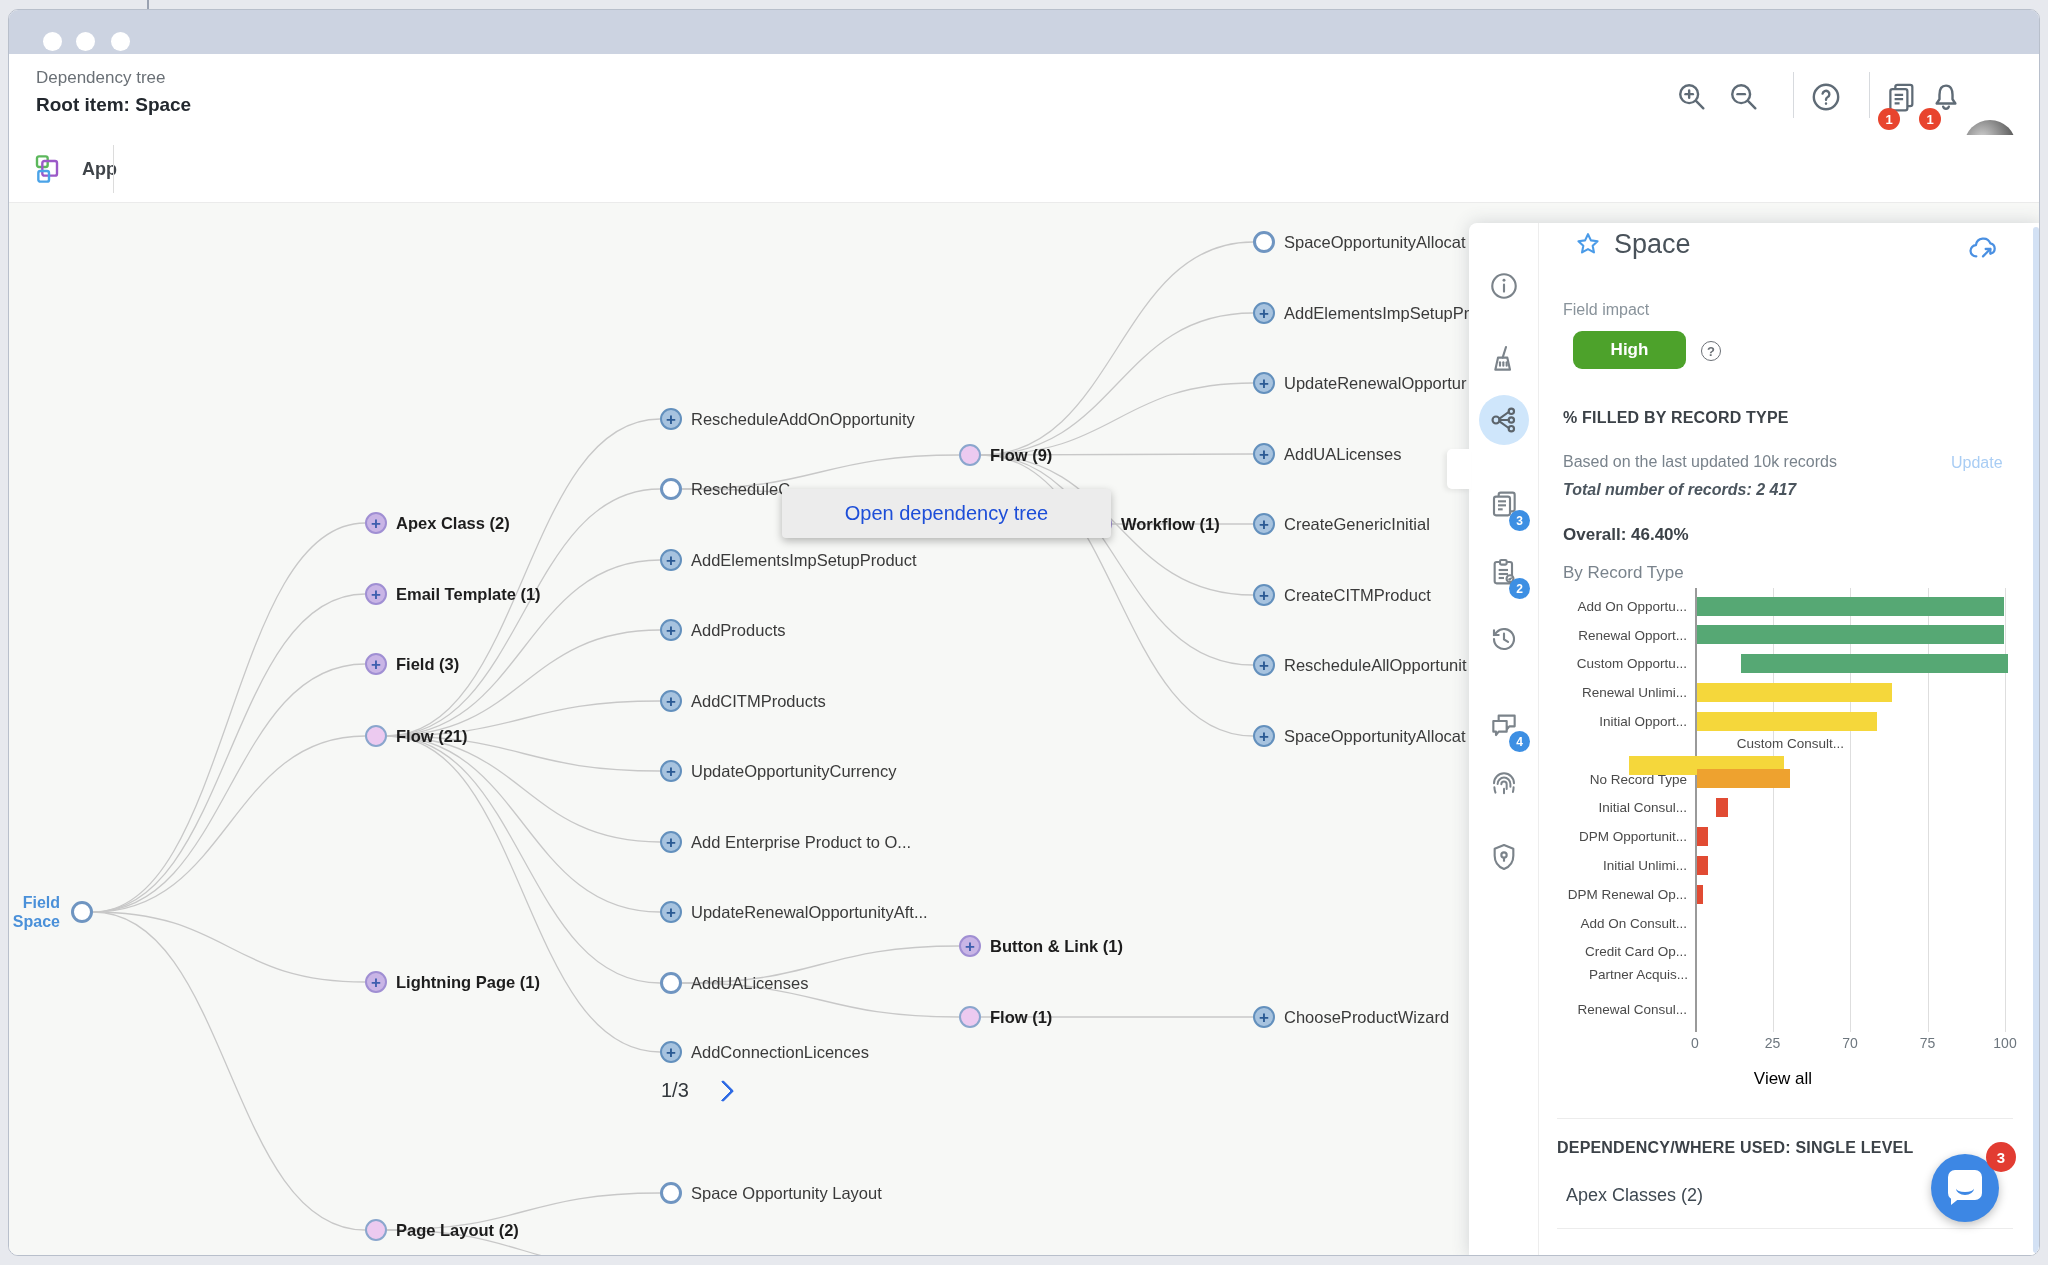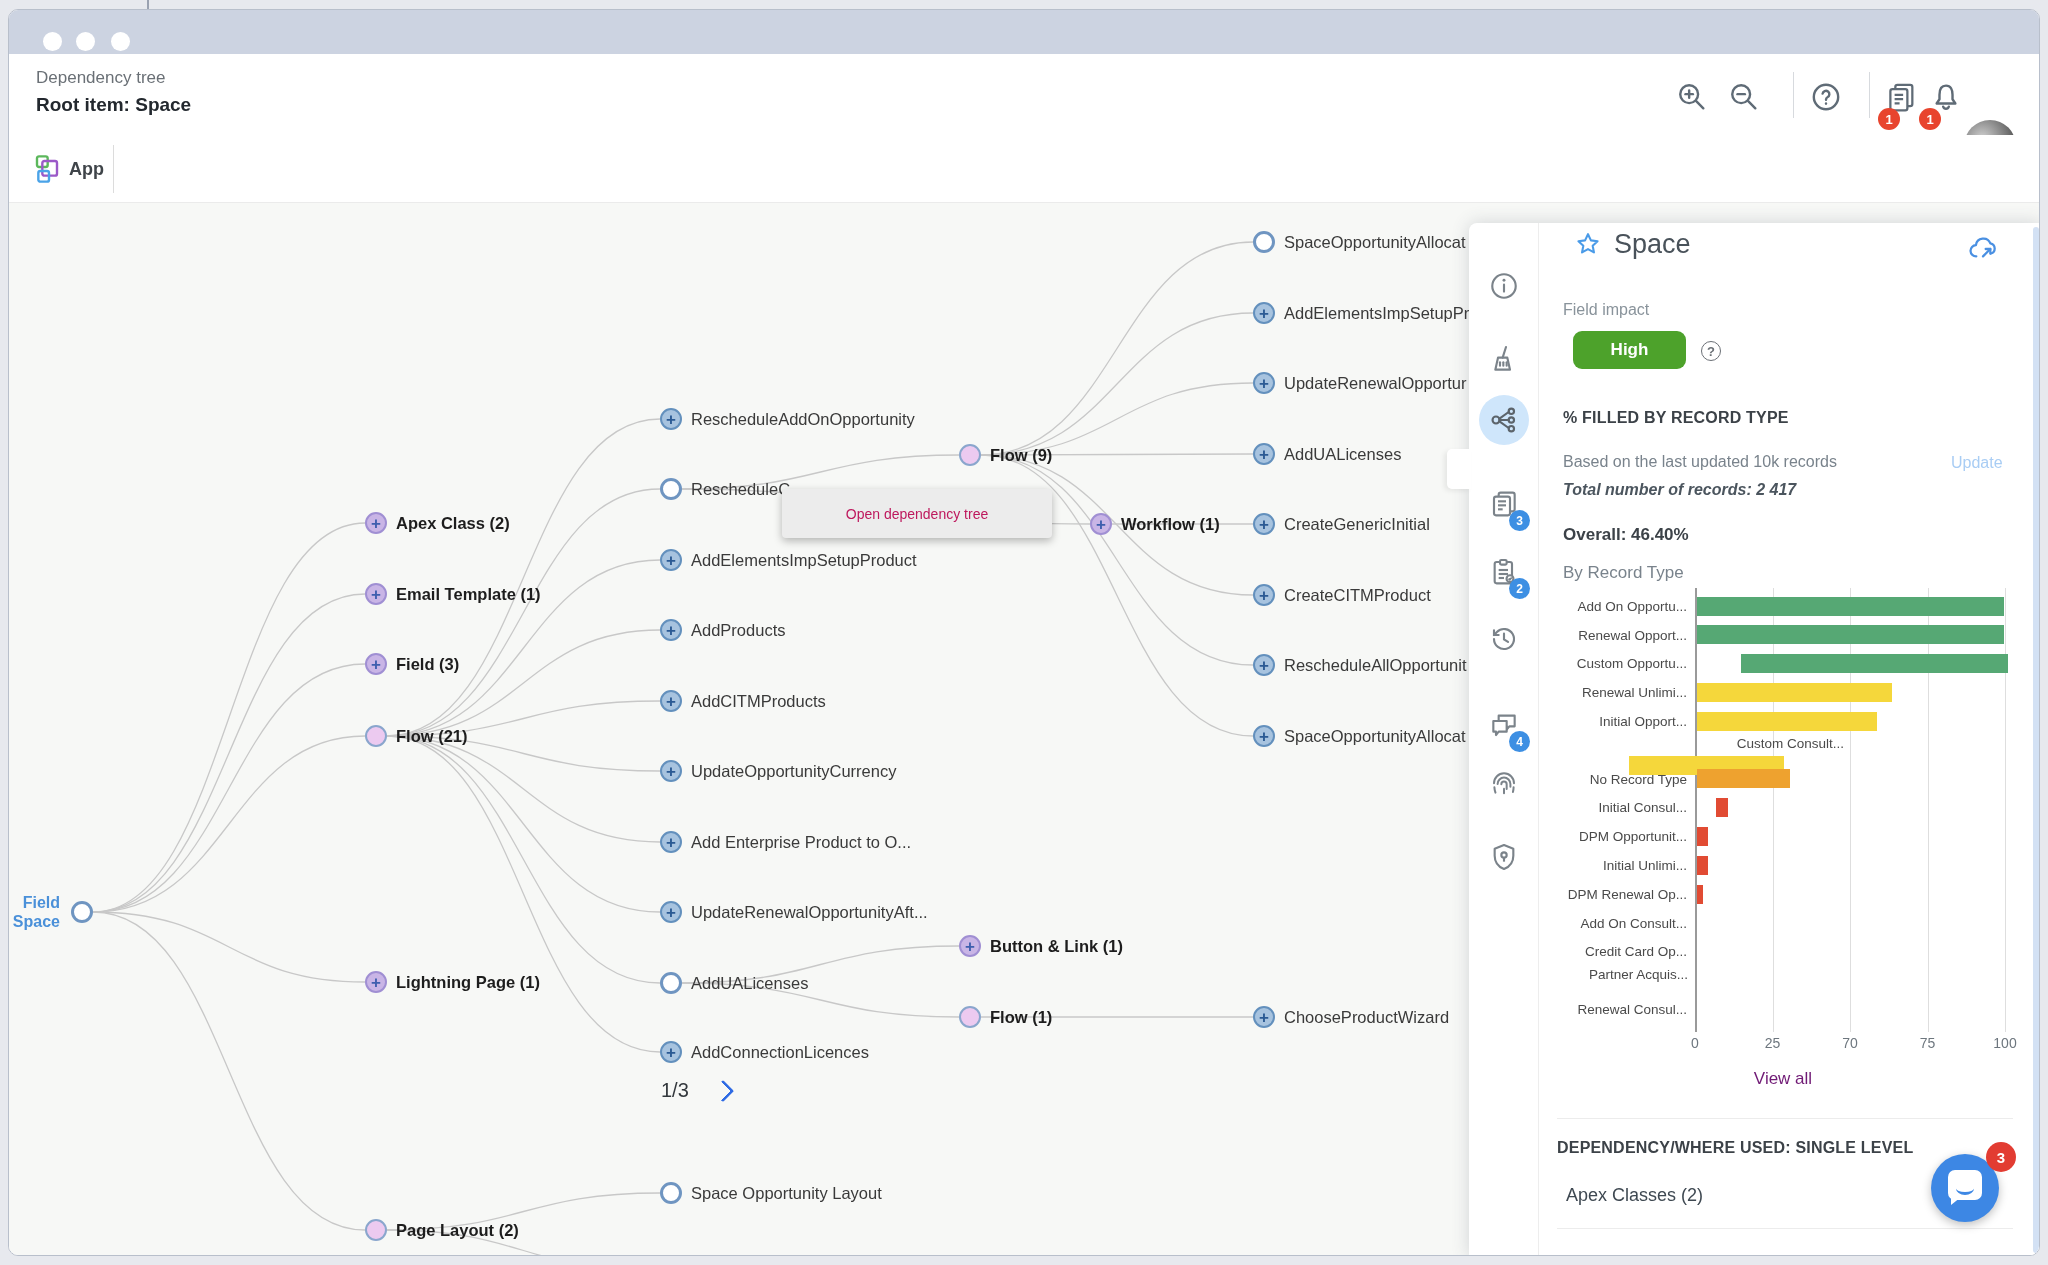--- a/index.html
+++ b/index.html
@@ -23,40 +23,40 @@
   .hdr-subtitle{position:absolute;left:27px;top:14px;font-size:17px;color:#6a7076;}
   .hdr-title{position:absolute;left:27px;top:40px;font-size:19px;font-weight:700;color:#23282e;}
   .hicon{position:absolute;top:26px;width:34px;height:34px;color:#5f6b76;}
   .hdr-divider{position:absolute;top:18px;width:1px;height:46px;background:#d7dade;}
   .avatar{position:absolute;left:1955px;top:66px;width:52px;height:52px;border-radius:50%;
     background:radial-gradient(circle at 35% 35%, #cfcfcf 0%, #8b8b8b 40%, #3c3c3c 85%);}
   .red-badge{position:absolute;width:22px;height:22px;border-radius:50%;background:#e8442e;color:#fff;
     font-size:13px;font-weight:700;display:flex;align-items:center;justify-content:center;z-index:3;}
   
   .toolbar{position:absolute;left:0;top:125px;right:0;height:67px;background:#fff;}
-  .app-btn{position:absolute;left:24px;top:14px;height:40px;display:flex;align-items:center;gap:4px;cursor:pointer;}
+  .app-btn{position:absolute;left:24px;top:14px;height:40px;display:flex;align-items:center;gap:17px;cursor:pointer;}
   .app-label{font-size:18px;font-weight:600;color:#3f4449;}
   .tb-divider{position:absolute;left:104px;top:10px;width:1px;height:48px;background:#dcdcdc;}
   
   .canvas{position:absolute;left:0;top:192px;width:2032px;height:1055px;background:#f7f8f6;border-top:1px solid #ebebeb;overflow:hidden;}
   #edges-svg{position:absolute;left:0;top:0;z-index:1;}
   #nodes{position:absolute;left:0;top:0;width:100%;height:100%;z-index:2;}
   .tree-node{position:absolute;display:flex;align-items:center;height:22px;white-space:nowrap;cursor:pointer;}
   .n-circle{width:22px;height:22px;border-radius:50%;box-sizing:border-box;flex:none;
     display:flex;align-items:center;justify-content:center;font-size:17px;font-weight:700;line-height:1;}
   .k-pluspurple .n-circle{background:#c9b5e6;border:2px solid #a08fd3;color:#3f5fae;}
   .k-plusblue  .n-circle{background:#a7c3df;border:2px solid #6390bd;color:#2b5a94;}
   .k-open      .n-circle{background:#ffffff;border:3px solid #6f95c1;color:transparent;}
   .k-pink      .n-circle{background:#eccaf0;border:2px solid #8aa6cd;color:transparent;}
   .n-label{margin-left:9px;font-size:16.5px;color:#3a3a3a;}
   .lbl-bold .n-label{font-weight:700;color:#1d1d1d;}
   .root-label{position:absolute;z-index:2;text-align:right;font-size:16px;font-weight:700;color:#4a90d9;line-height:19px;}
-  .tooltip{position:absolute;left:773px;top:286px;width:270px;height:49px;z-index:8;
+  .tooltip{position:absolute;left:773px;top:286px;width:329px;height:49px;z-index:8;
     background:#ececec;border-radius:4px;box-shadow:0 3px 8px rgba(0,0,0,.28);
-    display:flex;align-items:center;justify-content:center;font-size:14px;color:#be185d;}
+    display:flex;align-items:center;justify-content:center;font-size:20px;color:#1d4ed8;}
   .pagination{position:absolute;left:652px;top:876px;z-index:2;display:flex;align-items:center;gap:26px;}
   .page-num{font-size:20px;color:#33383d;}
   .chev{width:13px;height:13px;border-right:3.5px solid #2f6be4;border-top:3.5px solid #2f6be4;
     transform:rotate(45deg);border-radius:2px;cursor:pointer;}
   
   .panel{position:absolute;left:1460px;top:213px;width:572px;height:1034px;background:#ffffff;z-index:20;
     border-radius:8px 0 0 0;box-shadow:0 0 18px rgba(60,70,90,.20);}
   .rail-divider{position:absolute;left:69px;top:0;bottom:0;width:1px;background:#ededed;}
   .rail-icon{position:absolute;left:19px;width:32px;height:32px;color:#7b838a;cursor:pointer;}
   .rail-active{position:absolute;left:10px;width:50px;height:50px;border-radius:50%;background:#cfe6fb;}
@@ -79,21 +79,21 @@
   .chart{position:absolute;left:88px;top:369px;width:452px;height:470px;}
   .chart-grid{position:absolute;left:138px;top:-4px;width:312px;height:444px;}
   .gridline{position:absolute;top:0;bottom:0;width:1px;background:#dedede;}
   .gridline.axis{width:2px;background:#9a9a9a;}
   .chart-row{position:absolute;left:0;width:452px;height:28.8px;display:flex;align-items:center;}
   .c-label{width:130px;text-align:right;padding-right:8px;font-size:13.5px;color:#4a4a4a;flex:none;
     white-space:nowrap;overflow:hidden;}
   .c-track{position:relative;width:312px;height:100%;flex:none;}
   .c-bar{position:absolute;left:2px;top:4.5px;height:19px;}
   .tick-label{position:absolute;top:443px;width:40px;text-align:center;font-size:14px;color:#6d767e;}
-  .p-viewall{position:absolute;left:88px;top:846px;width:452px;text-align:center;font-size:17px;color:#701a75;cursor:pointer;}
+  .p-viewall{position:absolute;left:88px;top:846px;width:452px;text-align:center;font-size:17px;color:#000000;cursor:pointer;}
   .p-div1{position:absolute;left:88px;top:895px;right:28px;height:1px;background:#ececec;}
   .p-dep-title{position:absolute;left:88px;top:916px;font-size:16px;font-weight:700;color:#3c4248;letter-spacing:.2px;}
   .p-dep-item{position:absolute;left:97px;top:962px;font-size:18px;color:#3f4952;cursor:pointer;}
   .p-div2{position:absolute;left:88px;top:1005px;right:28px;height:1px;background:#ececec;}
   .p-scroll{position:absolute;right:2px;top:4px;bottom:4px;width:6px;border-radius:3px;background:#d3e1f4;}
   .notch{position:absolute;left:1438px;top:439px;width:24px;height:40px;background:#fff;z-index:21;
     border-radius:5px 0 0 5px;box-shadow:-3px 2px 5px rgba(0,0,0,.07);}
   
   .chat-btn{position:absolute;left:1922px;top:1144px;width:68px;height:68px;border-radius:50%;background:#3d87e4;z-index:40;
     box-shadow:0 3px 10px rgba(0,0,0,.25);cursor:pointer;}

